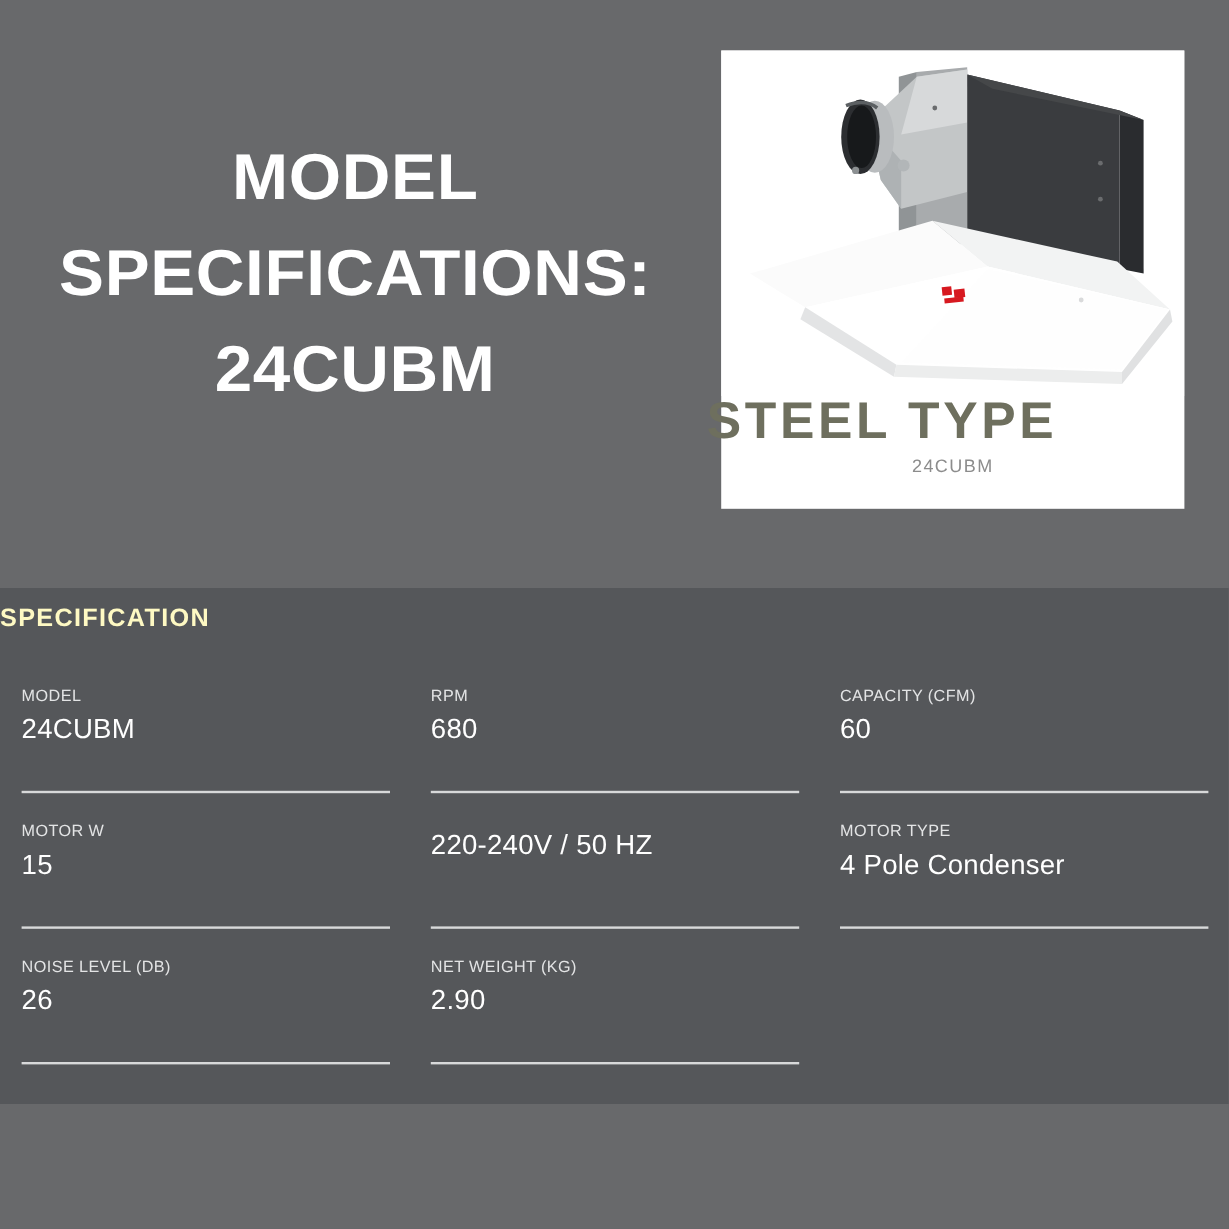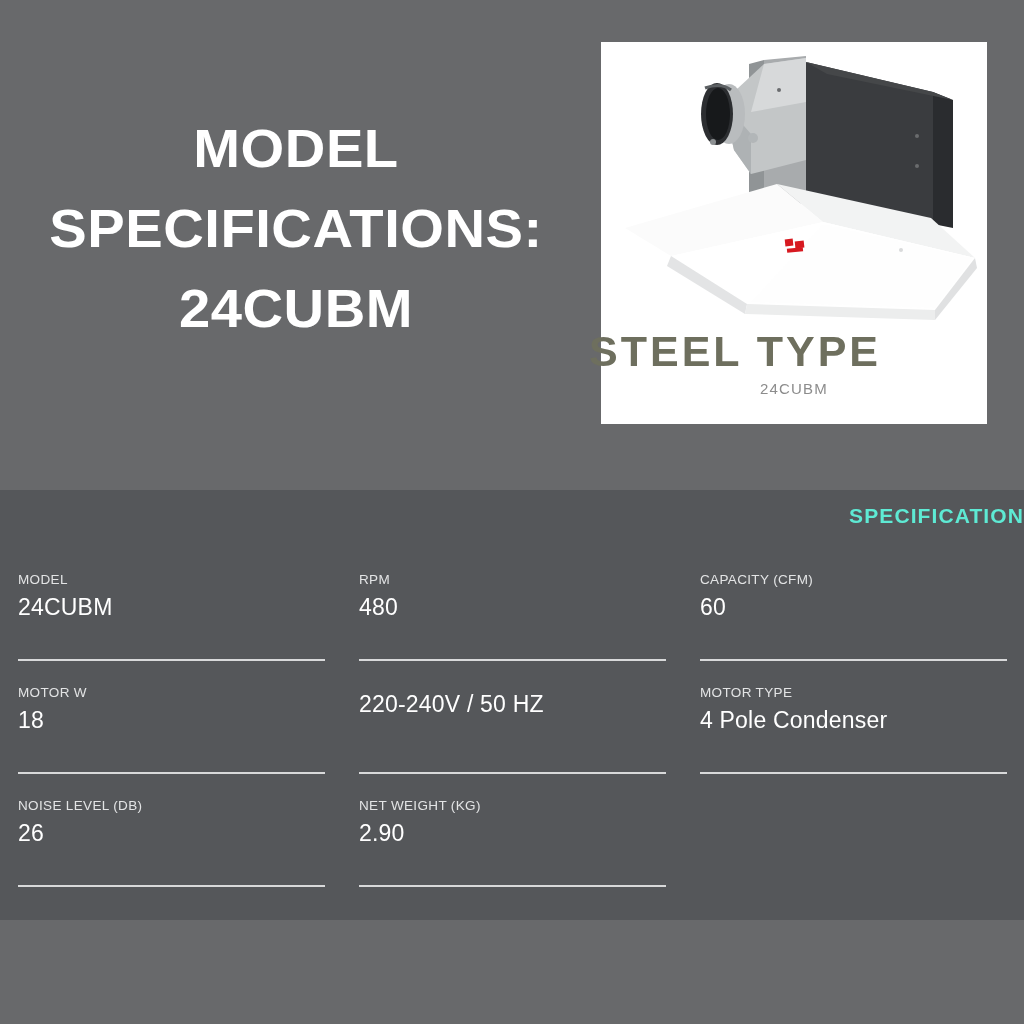--- a/index.html
+++ b/index.html
@@ -101,22 +101,22 @@
     top: 490px;
     width: 1024px;
     height: 430px;
     background: #55575a;
   }
   .spec-heading {
     position: absolute;
     left: 0;
     top: 14px;
     width: 1024px;
-    text-align: right;
-    color: #5eead4;
+    text-align: left;
+    color: #fef9c3;
     font-weight: bold;
     font-size: 21px;
     letter-spacing: 1.1px;
   }
   .spec-grid {
     position: absolute;
     left: 18px;
     top: 82px;
     width: 989px;
     display: grid;
@@ -231,30 +231,30 @@
     <div class="spec-heading">SPECIFICATION</div>
 
     <div class="spec-grid">
 
       <div class="spec-cell filled">
         <div class="spec-label">MODEL</div>
         <div class="spec-value">24CUBM</div>
       </div>
       <div class="spec-cell filled">
         <div class="spec-label">RPM</div>
-        <div class="spec-value">480</div>
+        <div class="spec-value">680</div>
       </div>
       <div class="spec-cell filled">
         <div class="spec-label">CAPACITY (CFM)</div>
         <div class="spec-value">60</div>
       </div>
 
       <div class="spec-cell filled">
         <div class="spec-label">MOTOR W</div>
-        <div class="spec-value">18</div>
+        <div class="spec-value">15</div>
       </div>
       <div class="spec-cell filled">
         <div class="spec-value">220-240V / 50 HZ</div>
       </div>
       <div class="spec-cell filled">
         <div class="spec-label">MOTOR TYPE</div>
         <div class="spec-value">4 Pole Condenser</div>
       </div>
 
       <div class="spec-cell filled">

